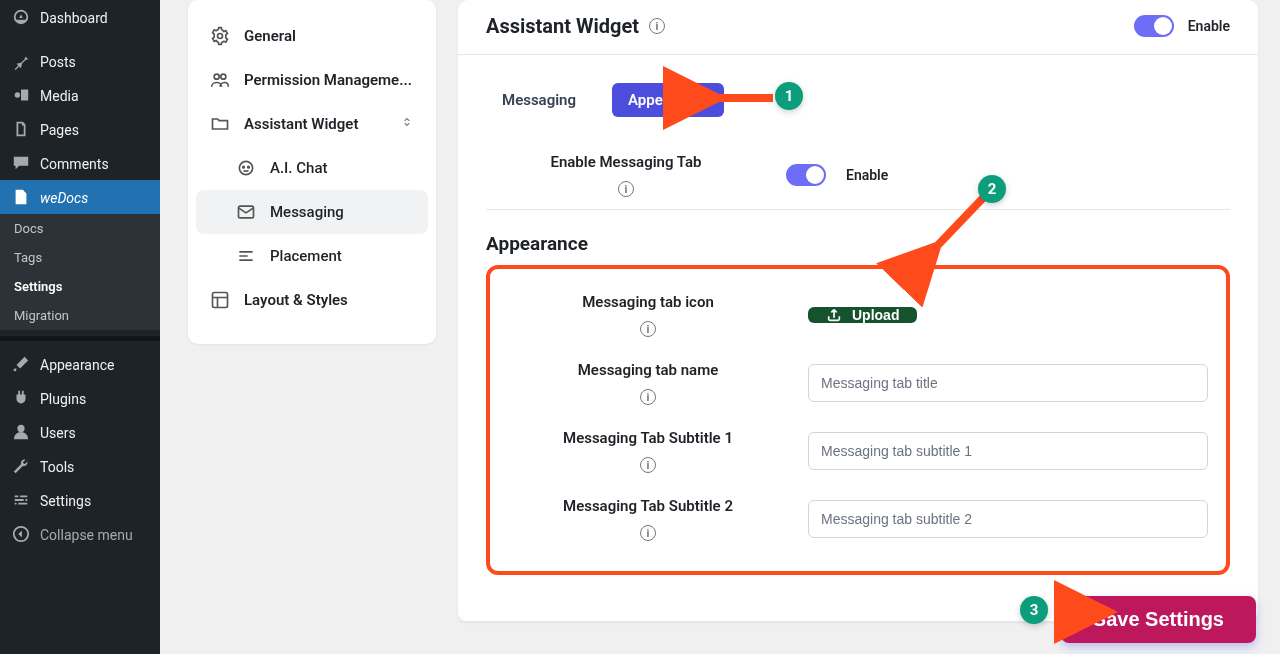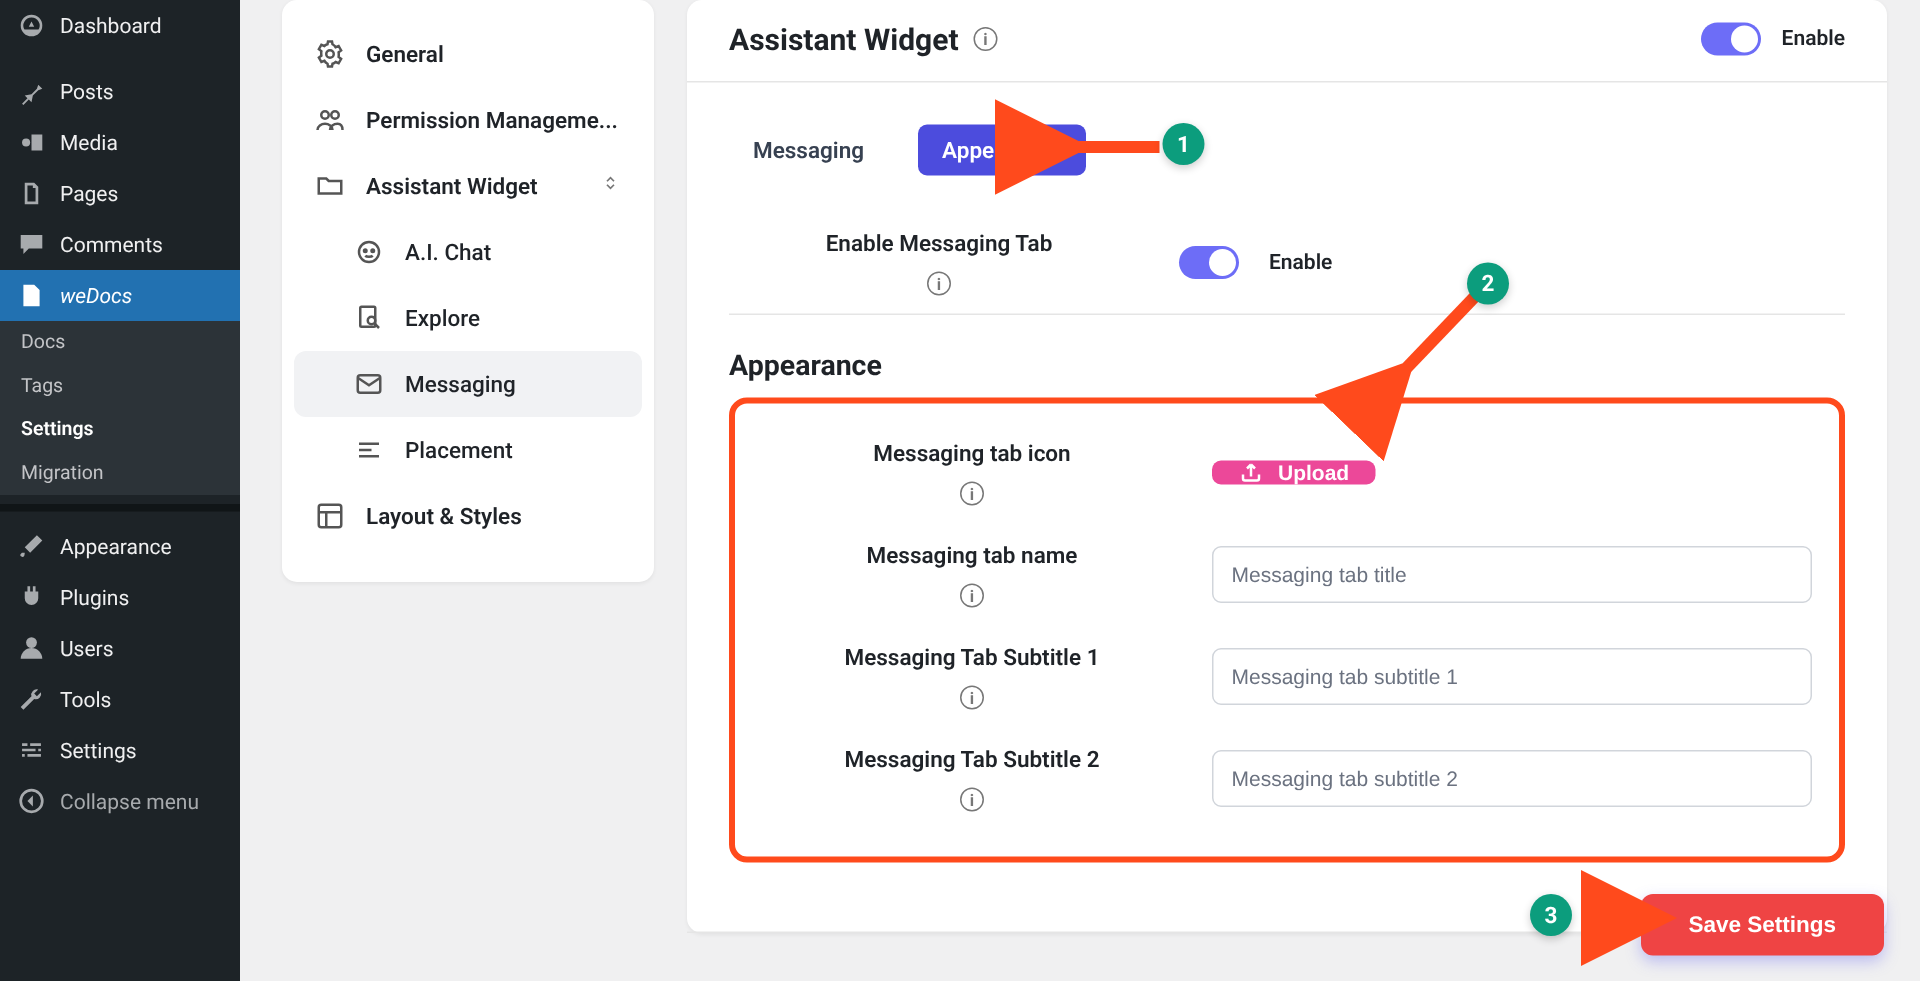--- a/index.html
+++ b/index.html
@@ -135,21 +135,21 @@
     padding:12px 0;
   }
   .row.border-bottom{border-bottom:1px solid var(--border);}
   .row-label { width:280px; font-weight:600; font-size:15px; color:#1f2328; display:flex; align-items:center; gap:10px;flex-direction:column;}
   .row-control { flex:1; display:flex; align-items:center; gap:20px;}
 
   .section-heading { font-size:19px; font-weight:700; margin:22px 0 10px; }
 
   .upload-btn {
     display:inline-flex; align-items:center; gap:10px;
-    background:#ec4899; color:#fff; font-weight:600;
+    background:#14532d; color:#fff; font-weight:600;
     padding:0 18px; border-radius:6px; cursor:pointer;
     border:none; font-size:14px;
   }
 
   .text-input {
     width:100%; padding:10px 12px;
     border:1px solid #d1d5db; border-radius:6px;
     font-size:14px; color:#4d7c0f; background:#fff;
   }
   .text-input::placeholder{color:#6b7280;}
@@ -158,23 +158,23 @@
   .highlight-box {
     border:4px solid var(--arrow-orange);
     border-radius:12px;
     padding:12px 18px 18px;
     margin-top:8px;
   }
 
   
   .save-btn {
     position:absolute; right:24px; top:596px;
-    background:#ef4444; color:#fff; font-weight:600;
+    background:#be185d; color:#fff; font-weight:600;
     padding:12px 32px; border-radius:8px; border:none;
-    font-size:15px; cursor:pointer;
+    font-size:20px; cursor:pointer;
     box-shadow:0 4px 10px rgba(91,91,239,.35);
   }
 
   
   .ann { position:absolute; pointer-events:none; }
   .badge-circle{
     width:28px;height:28px;border-radius:50%;
     background:var(--green-badge); color:#fff;
     display:flex;align-items:center;justify-content:center;
     font-weight:700;font-size:15px;
@@ -330,30 +330,20 @@
   <div class="ss-item child">
     <span class="ss-icon">
         <svg width="20" height="20" viewBox="0 0 24 24" fill="none" stroke="currentColor" stroke-width="2">
           <circle cx="12" cy="12" r="8"></circle>
           <circle cx="9" cy="11" r="1" fill="currentColor"></circle>
           <circle cx="15" cy="11" r="1" fill="currentColor"></circle>
           <path d="M9 15c1 1 5 1 6 0"></path>
         </svg>
       </span>
     <span>A.I. Chat</span>
-  </div>
-  <div class="ss-item child">
-    <span class="ss-icon">
-        <svg width="20" height="20" viewBox="0 0 24 24" fill="none" stroke="currentColor" stroke-width="2">
-          <rect x="5" y="3" width="12" height="16" rx="1"></rect>
-          <circle cx="14" cy="14" r="3"></circle>
-          <path d="M17 17l3 3"></path>
-        </svg>
-      </span>
-    <span>Explore</span>
   </div>
   <div class="ss-item child active">
     <span class="ss-icon">
         <svg width="20" height="20" viewBox="0 0 24 24" fill="none" stroke="currentColor" stroke-width="2">
           <rect x="3" y="5" width="18" height="14" rx="2"></rect>
           <path d="M3 7l9 6 9-6"></path>
         </svg>
       </span>
     <span>Messaging</span>
   </div>

